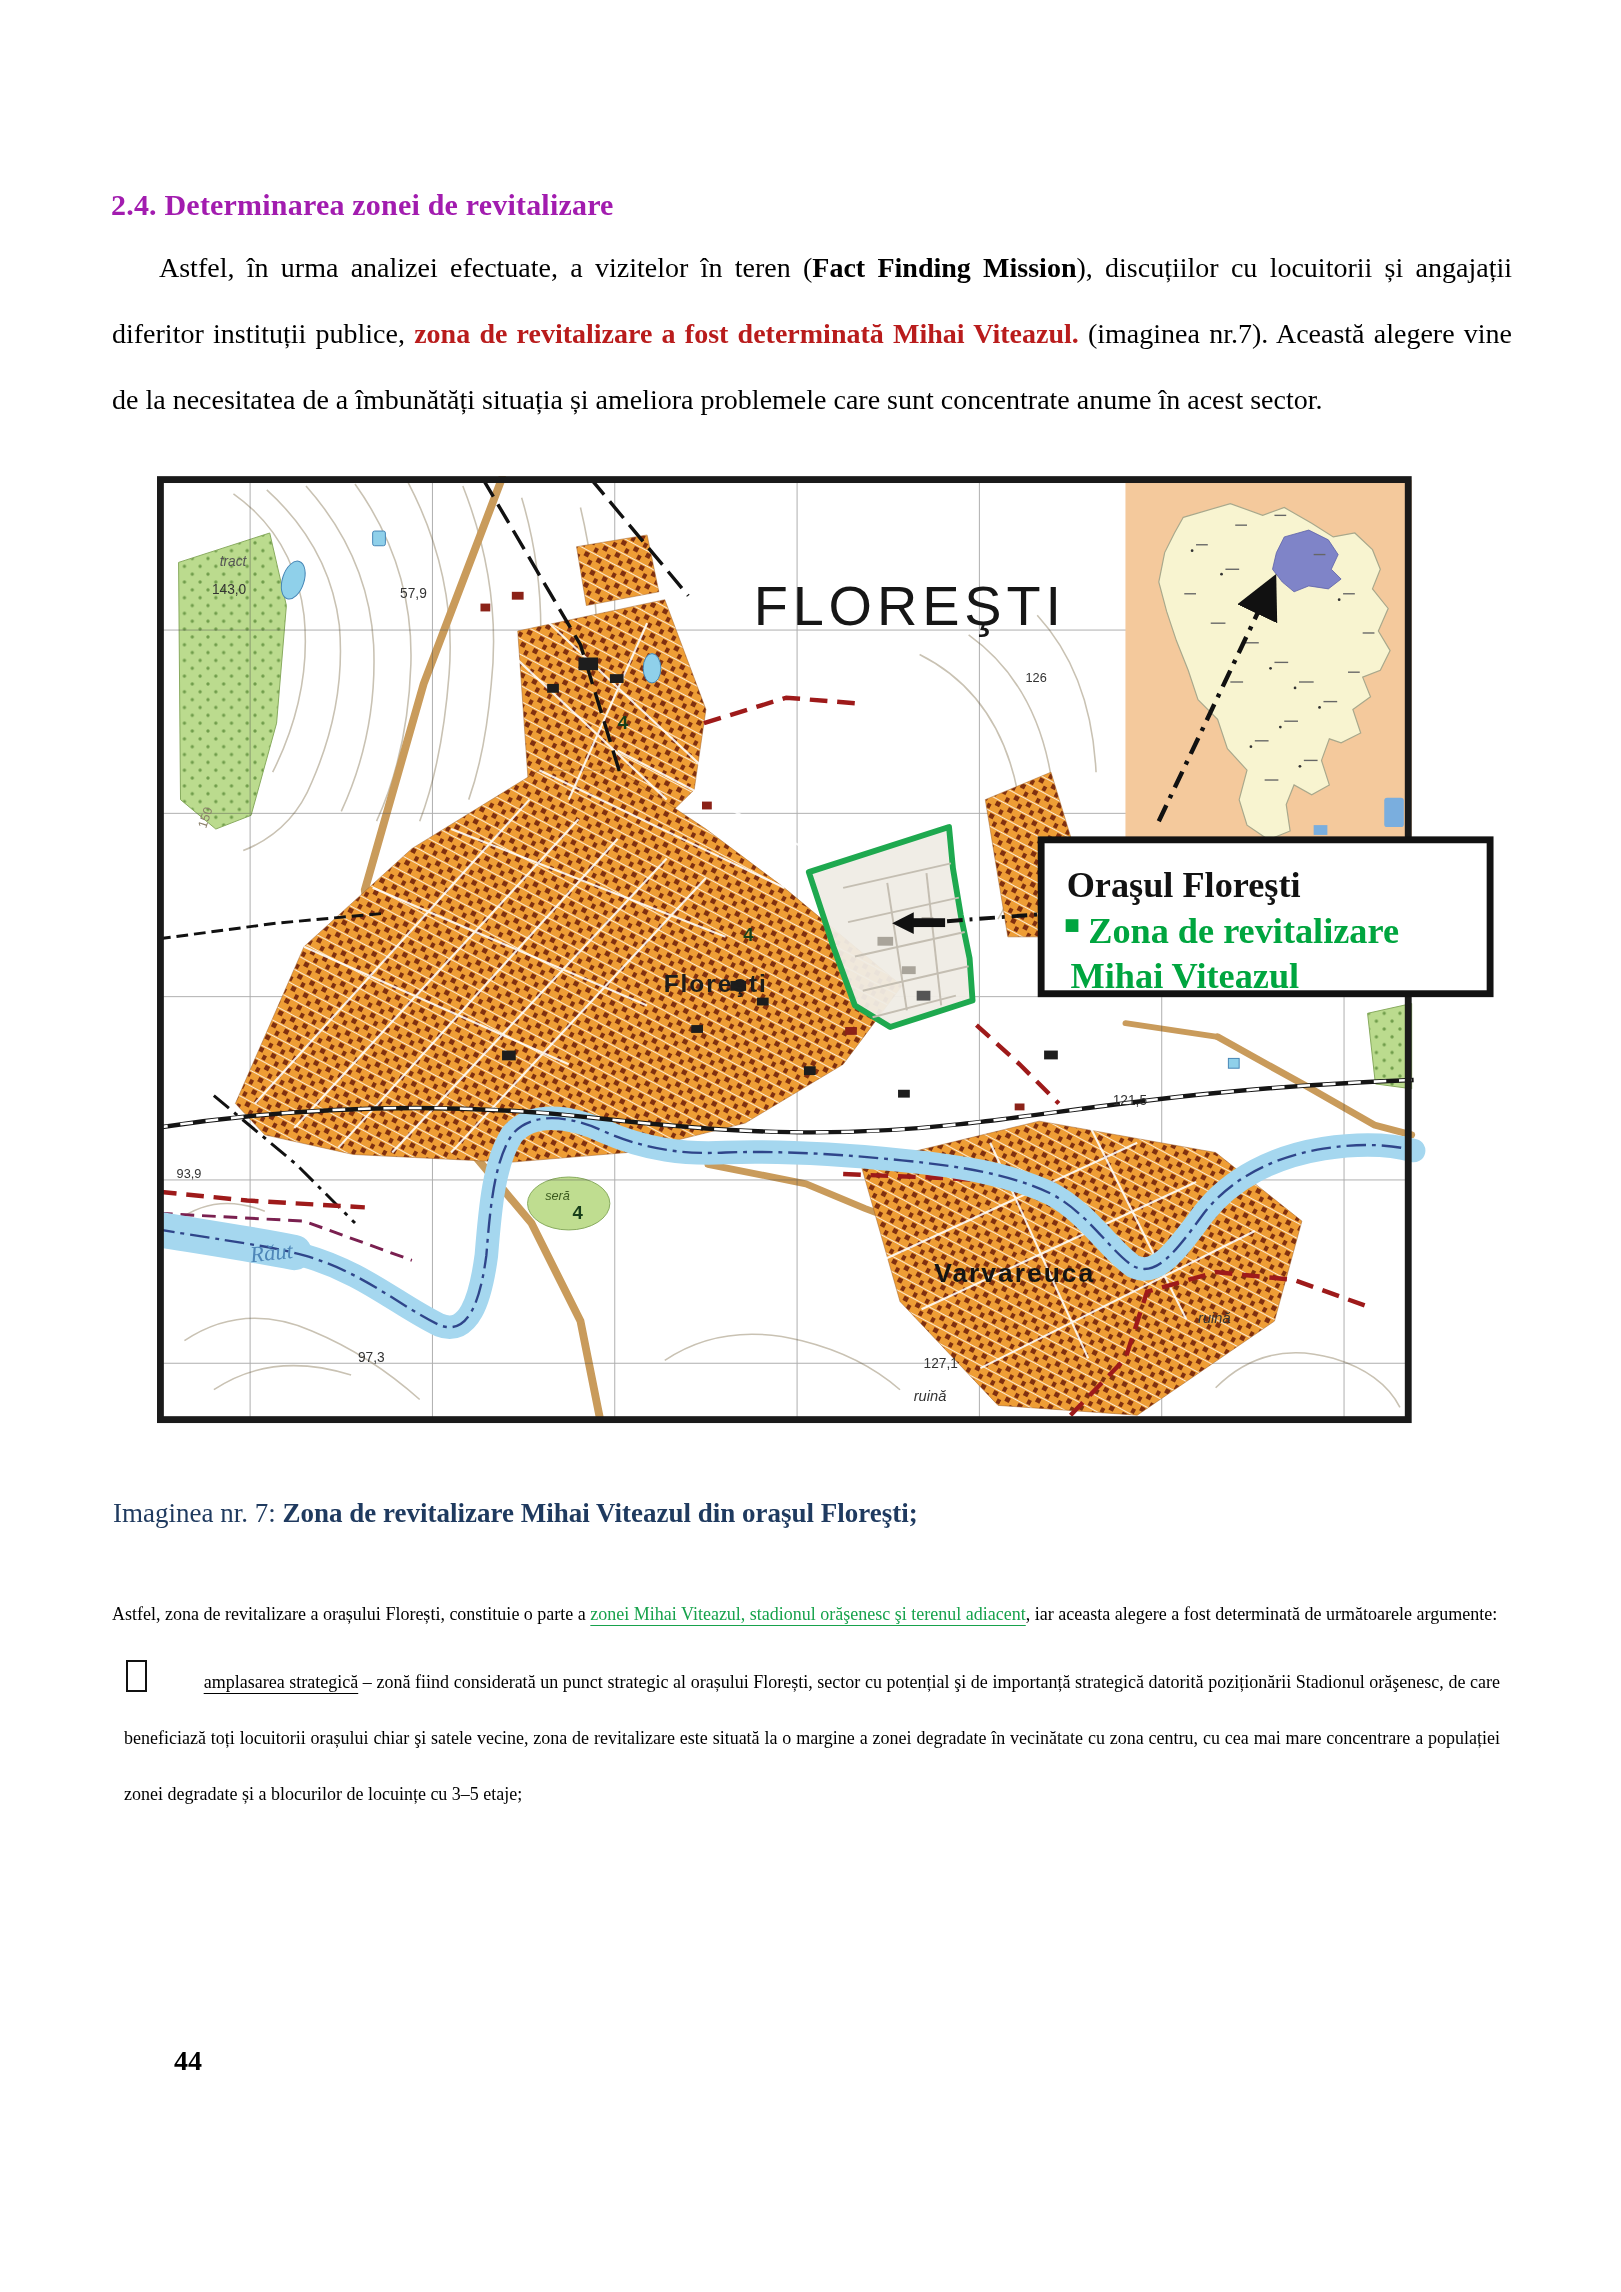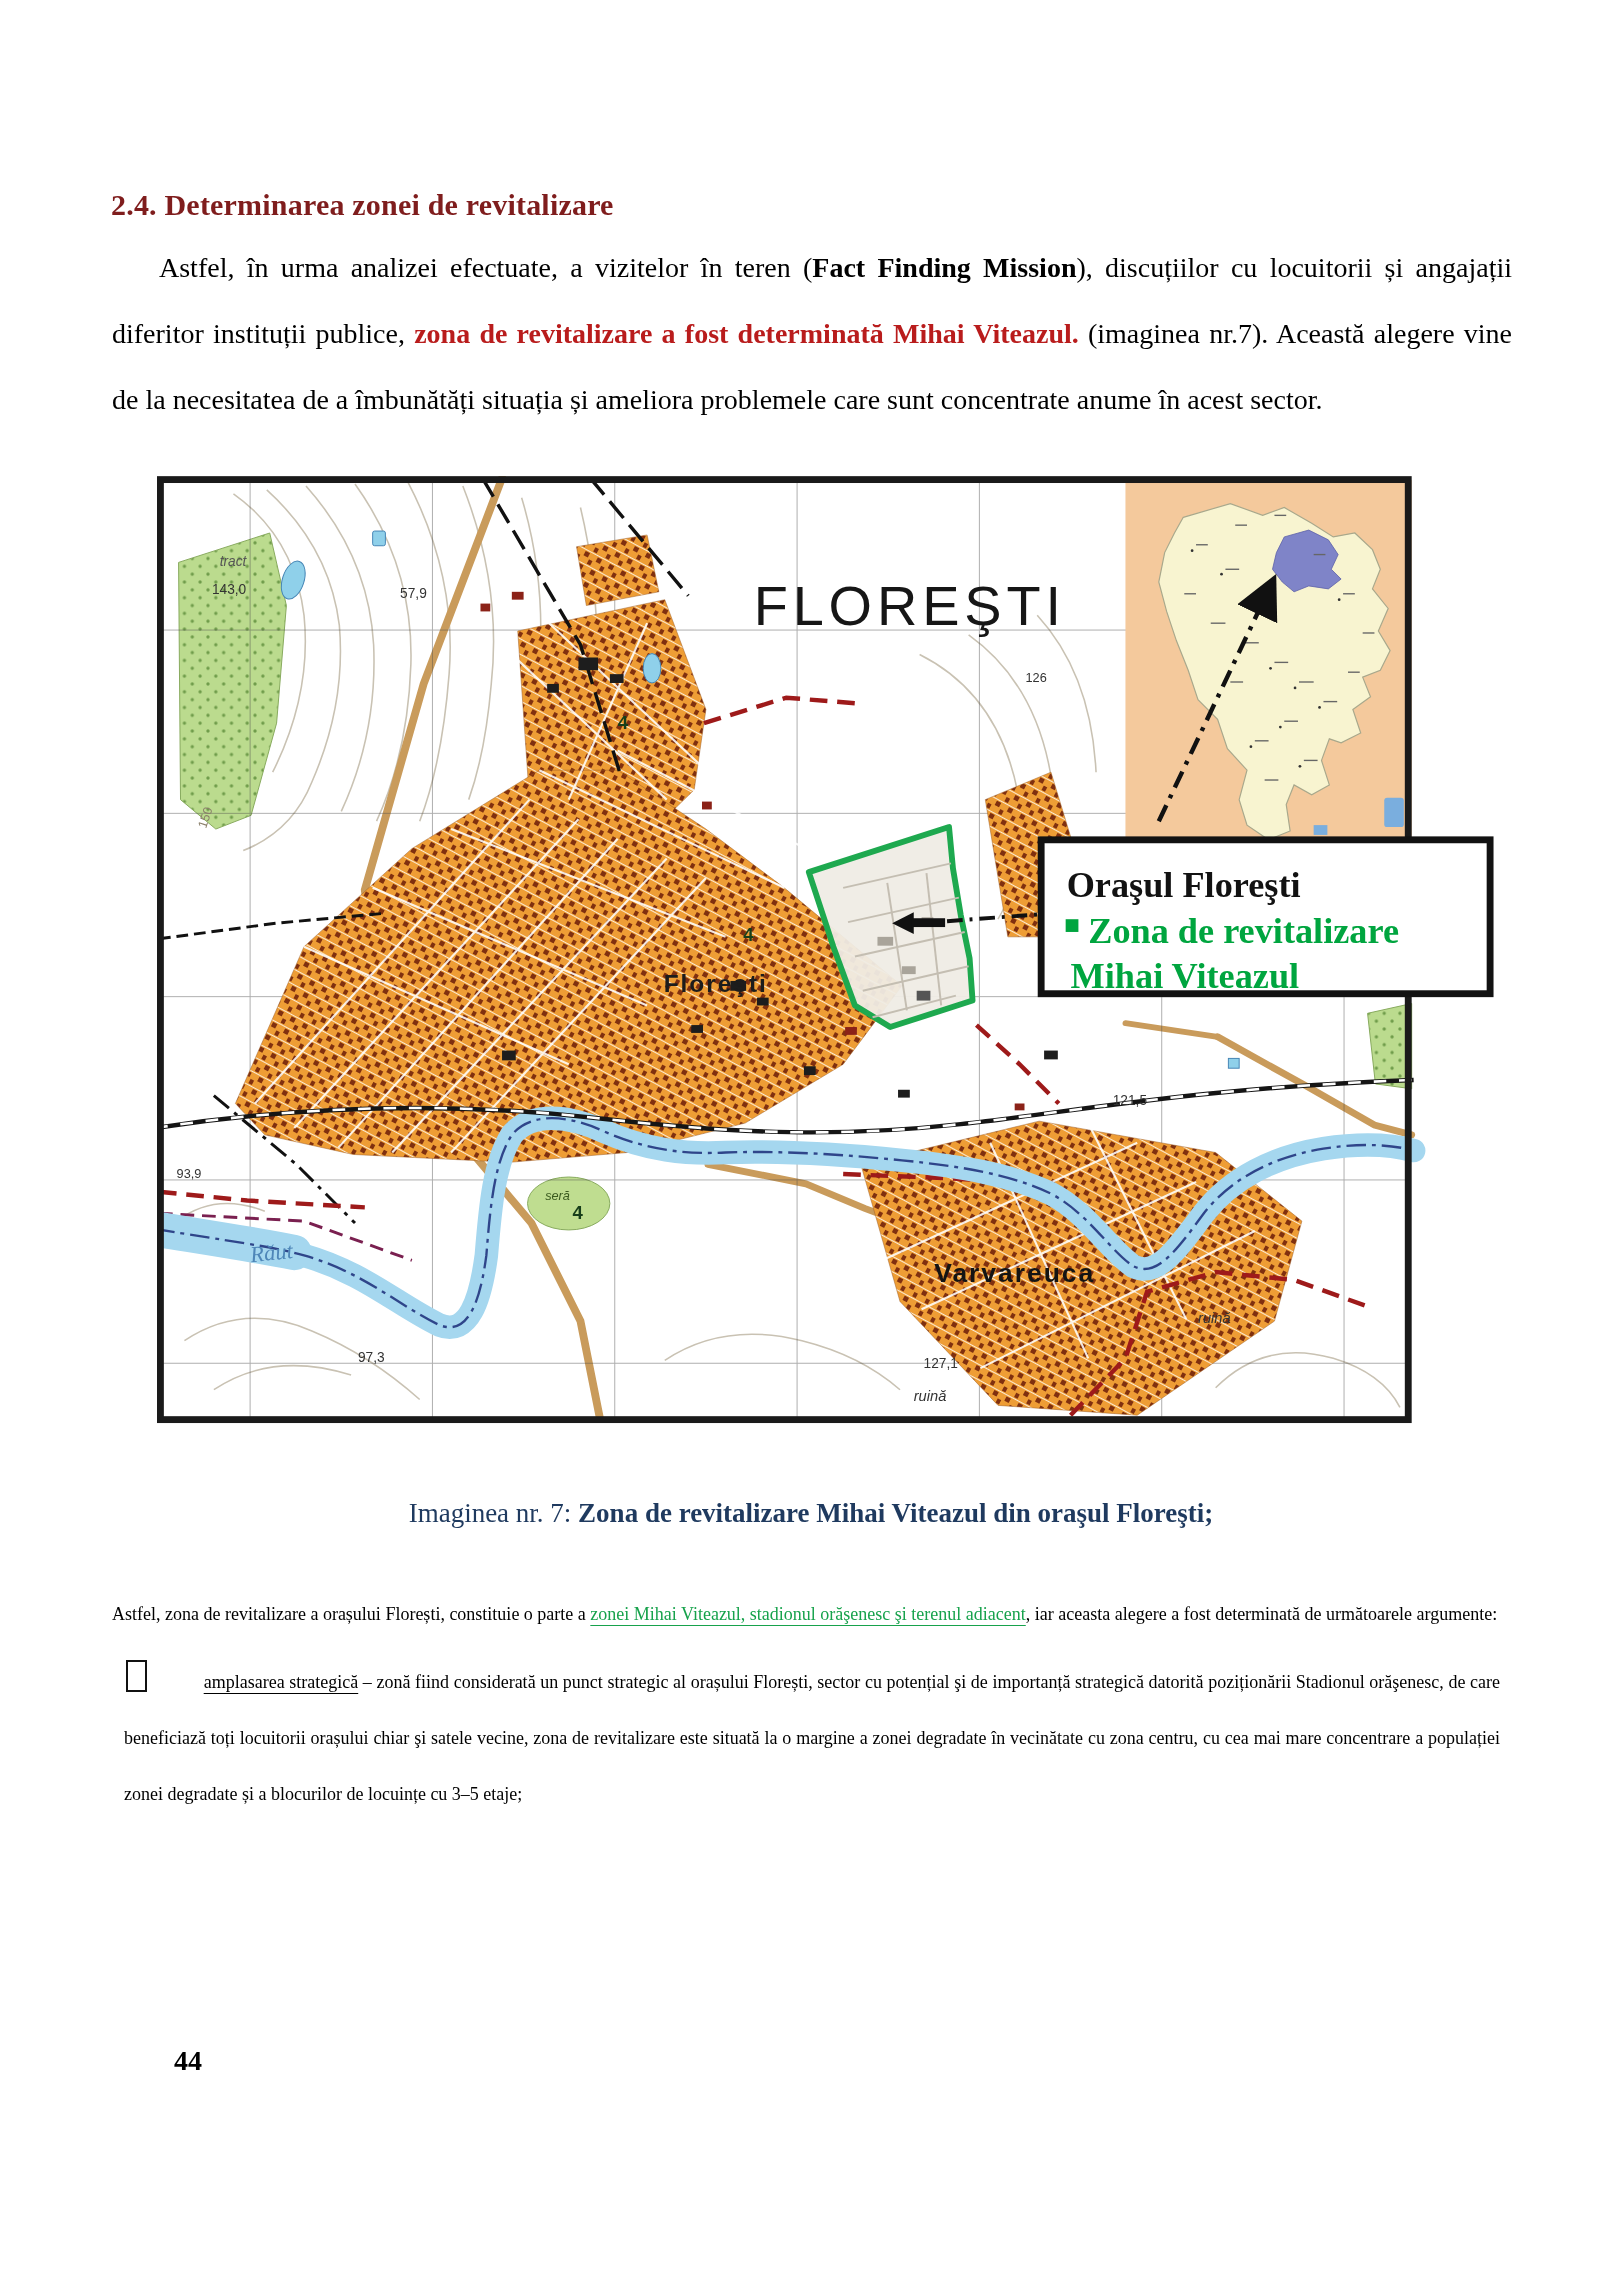--- a/index.html
+++ b/index.html
@@ -1,23 +1,23 @@
 <!DOCTYPE html>
 <html><head>
 <meta charset="utf-8">
 <style>
   html,body{margin:0;padding:0;}
   body{width:1621px;height:2293px;position:relative;background:#ffffff;
        font-family:"Liberation Serif",serif;color:#000;}
   .abs{position:absolute;}
   
-  .heading{left:111px;top:188px;width:1402px;font-size:30px;font-weight:700;color:#7f1d1d;letter-spacing:0.2px;}
+  .heading{left:111px;top:188px;width:1402px;font-size:30px;font-weight:700;color:#a21caf;letter-spacing:0.2px;}
   .para1{left:112px;top:235px;width:1400px;font-size:28px;line-height:66px;
          text-align:justify;text-indent:47px;color:#000;}
-  .caption{left:113px;top:1498px;width:1396px;text-align:center;font-size:27px;color:#1F3A5F;}
+  .caption{left:113px;top:1498px;width:1396px;text-align:left;font-size:27px;color:#1F3A5F;}
   .caption .cap-prefix{font-weight:400;}
   .caption .cap-title{font-weight:700;}
   .lower{left:112px;top:1586px;width:1400px;font-size:18px;line-height:56px;text-align:justify;}
   .para2{margin:0 0 9.8px 0;}
   .bulletp{margin:12px;}
   .tofu{display:inline-block;width:16.7px;height:28px;border:2.5px solid #111;
         vertical-align:-3.9px;margin-right:57px;margin-left:2px;}
   .pagenum{left:174px;top:2045px;font-size:28px;font-weight:700;}
   
   .seg-bold{font-weight:400;}

